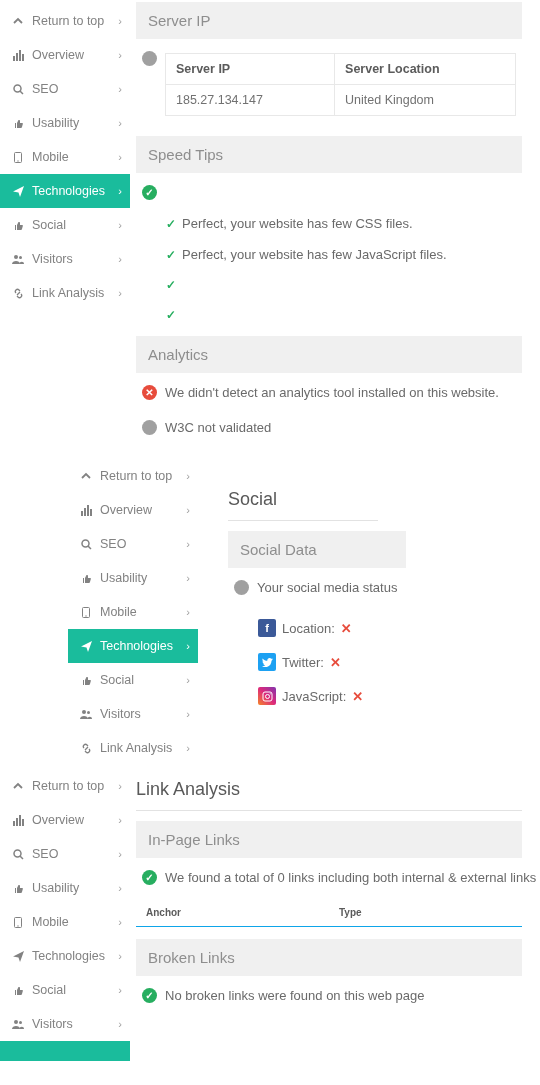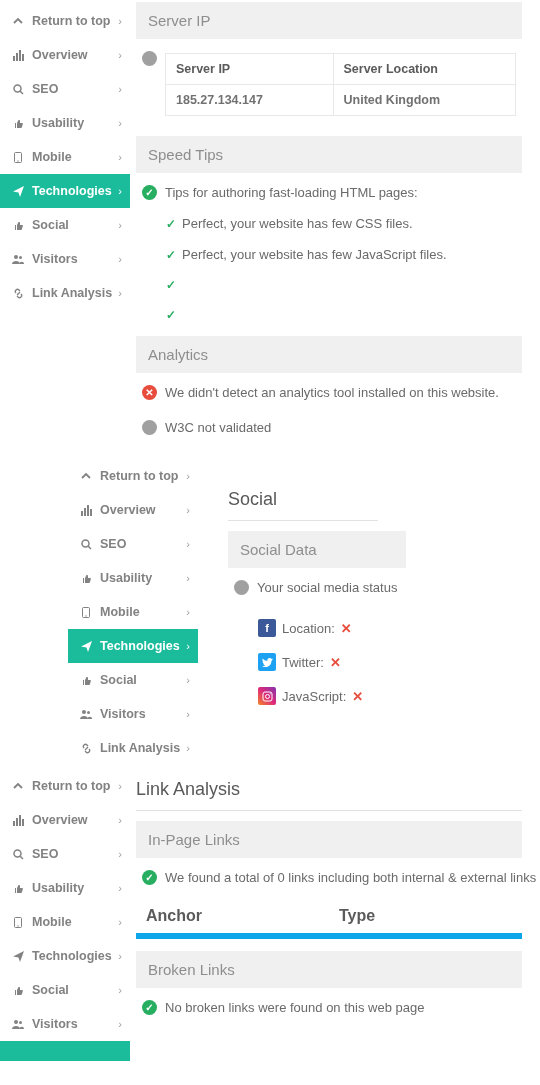--- a/index.html
+++ b/index.html
@@ -3,47 +3,47 @@
 <meta charset="utf-8">
 <style>
 * { box-sizing: border-box; margin: 0; padding: 0; }
 body { font-family: -apple-system, BlinkMacSystemFont, "Segoe UI", Arial, sans-serif; font-size: 13px; color: #6a6a6a; background: #fff; width: 540px; }
 .section { display: flex; align-items: stretch; }
 .sidebar { width: 130px; flex-shrink: 0; padding-top: 4px; }
 .sidebar.indent { padding-left: 68px; width: 198px; }
 .nav-item { display: flex; align-items: center; padding: 10px 8px 10px 10px; cursor: pointer; color: #828282; font-size: 12.5px; position: relative; }
 .nav-item.active { background: #1abc9c; color: #fff; }
 .nav-icon { width: 16px; text-align: center; margin-right: 6px; font-size: 12px; display: inline-flex; align-items: center; justify-content: center; }
-.nav-label { flex: 1; font-weight: bold; }
+.nav-label { flex: 1; }
 .nav-chev { font-size: 11px; color: #a0a0a0; }
 .nav-item.active .nav-chev { color: #fff; }
 .content { flex: 1; padding: 0 18px 12px 6px; min-width: 0; }
 .card-header { background: #f0f0f0; color: #8e8e8e; font-size: 15px; padding: 10px 12px; margin-top: 2px; }
 .status-row { display: flex; align-items: center; gap: 8px; padding: 12px 6px 8px 6px; font-size: 13px; color: #6a6a6a; }
 .circle { width: 15px; height: 15px; border-radius: 50%; display: inline-flex; align-items: center; justify-content: center; flex-shrink: 0; }
 .circle.grey { background: #a0a0a0; }
 .circle.green { background: #27ae60; color: #fff; font-size: 10px; font-weight: bold; }
 .circle.red { background: #e74c3c; color: #fff; font-size: 10px; font-weight: bold; }
 .table { width: 100%; border-collapse: collapse; margin: 2px 0 10px 0; }
-.table th, .table td { border: 1px solid #e8e8e8; padding: 8px 10px; font-size: 12.5px; text-align: left; color: #717171; font-weight: bold; }
+.table th, .table td { border: 1px solid #e8e8e8; padding: 8px 10px; font-size: 12.5px; text-align: left; color: #717171; font-weight: normal; }
 .table th { font-weight: 600; color: #5b5b5b; }
 .tips-list { padding: 0 0 4px 30px; }
 .tip { display: flex; align-items: center; gap: 6px; padding: 8px 0; font-size: 13px; color: #6a6a6a; }
 .check { color: #27ae60; font-size: 12px; font-weight: bold; }
 .xmark { color: #e74c3c; font-weight: bold; font-size: 13px; }
 .heading { font-size: 18px; color: #595959; padding: 14px 0 6px 0; }
 .rule { border: none; border-bottom: 1px solid #e2e2e2; margin: 4px 0 10px 0; }
 .social-list { padding: 8px 0 8px 30px; }
 .social-row { display: flex; align-items: center; gap: 6px; padding: 8px 0; font-size: 13px; }
 .social-badge { width: 18px; height: 18px; display: inline-flex; align-items: center; justify-content: center; color: #fff; font-size: 11px; font-weight: bold; border-radius: 2px; }
 .fb { background: #3b5998; }
 .tw { background: #1da1f2; }
 .ig { background: linear-gradient(45deg,#f58529,#dd2a7b,#8134af); }
 .link-table { width: 100%; border-collapse: collapse; margin: 6px 0 12px 0; }
-.link-table th { padding: 8px 10px; text-align: left; font-size: 16px; font-weight: 600; color: #5b5b5b; border-bottom: 6px solid #0ea5e9; }
+.link-table th { padding: 8px 10px; text-align: left; font-size: 10px; font-weight: 600; color: #5b5b5b; border-bottom: 1px solid #0ea5e9; }
 svg { display: block; }
 .sec2-wrap { display: flex; }
 .sec2-content { flex: 1; padding-left: 30px; padding-top: 20px; }
 </style>
 </head>
 <body>
 
 <div class="section">
   <div class="sidebar">
     <div class="nav-item">
@@ -151,21 +151,20 @@
               <td>185.27.134.147</td>
               <td>United Kingdom</td>
             </tr>
       </tbody>
         </table>
     </div>
 
     <div class="card-header">Speed Tips</div>
     <div class="status-row">
       <span class="circle green">✓</span>
-      <span>Tips for authoring fast-loading HTML pages:</span>
     </div>
     <div class="tips-list">
       <div class="tip">
           <span class="check">✓</span>
           <span>Perfect, your website has few CSS files.</span>
         </div>
       <div class="tip">
           <span class="check">✓</span>
           <span>Perfect, your website has few JavaScript files.</span>
         </div>

